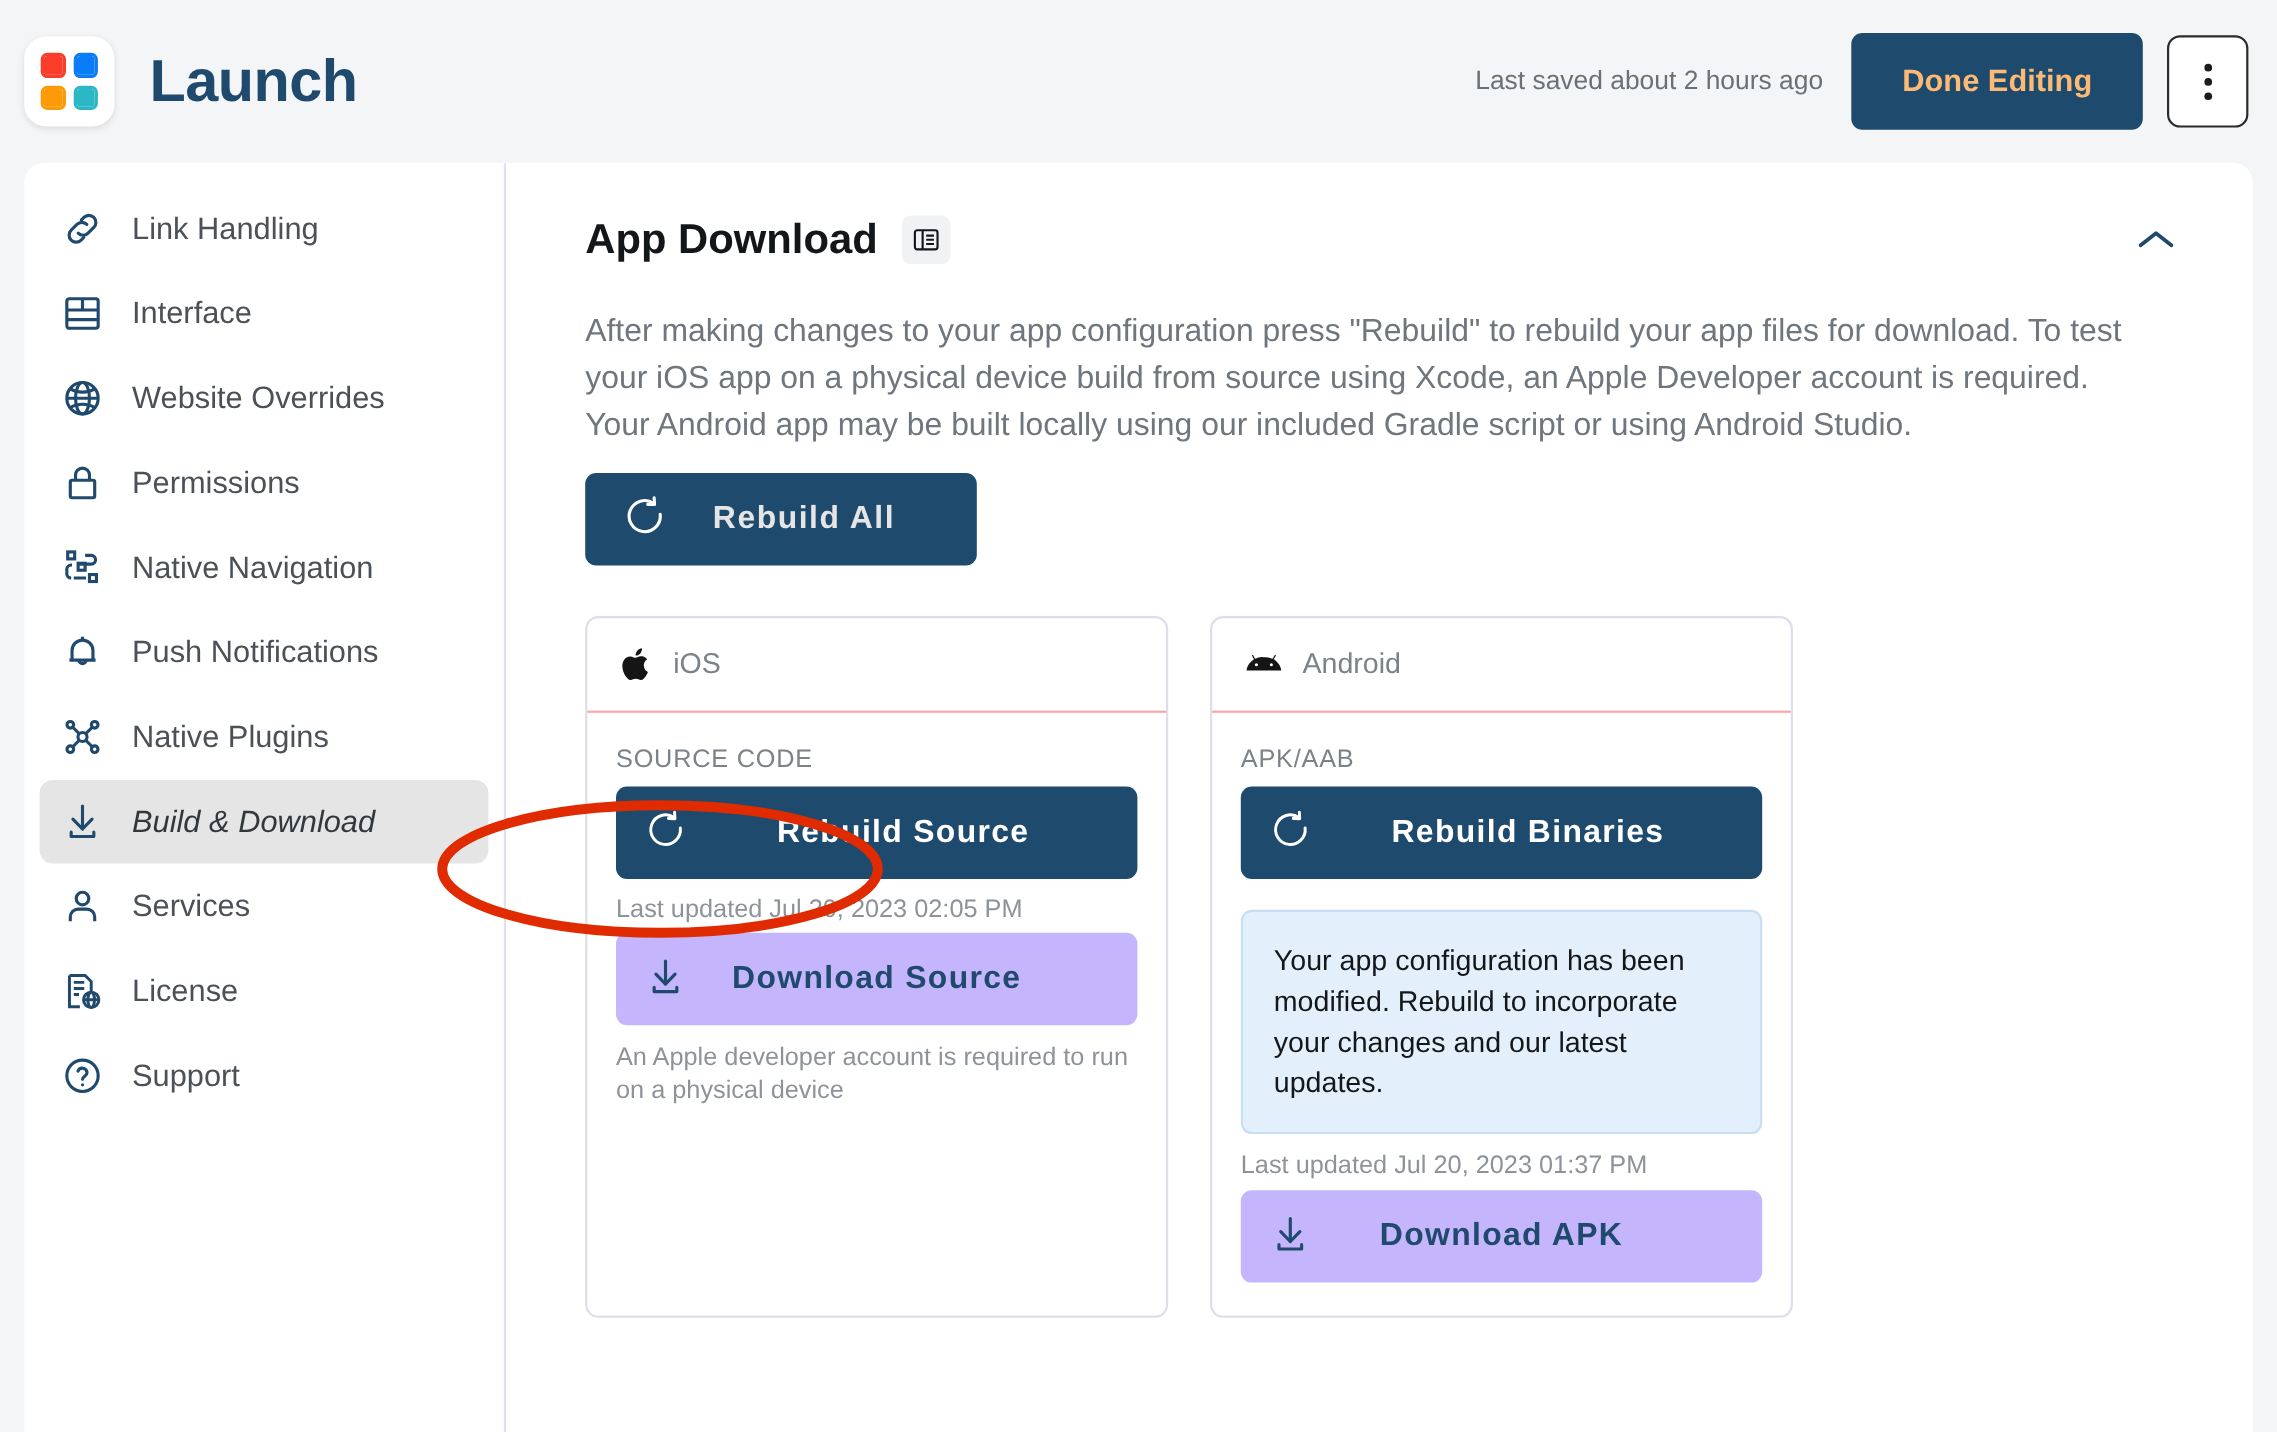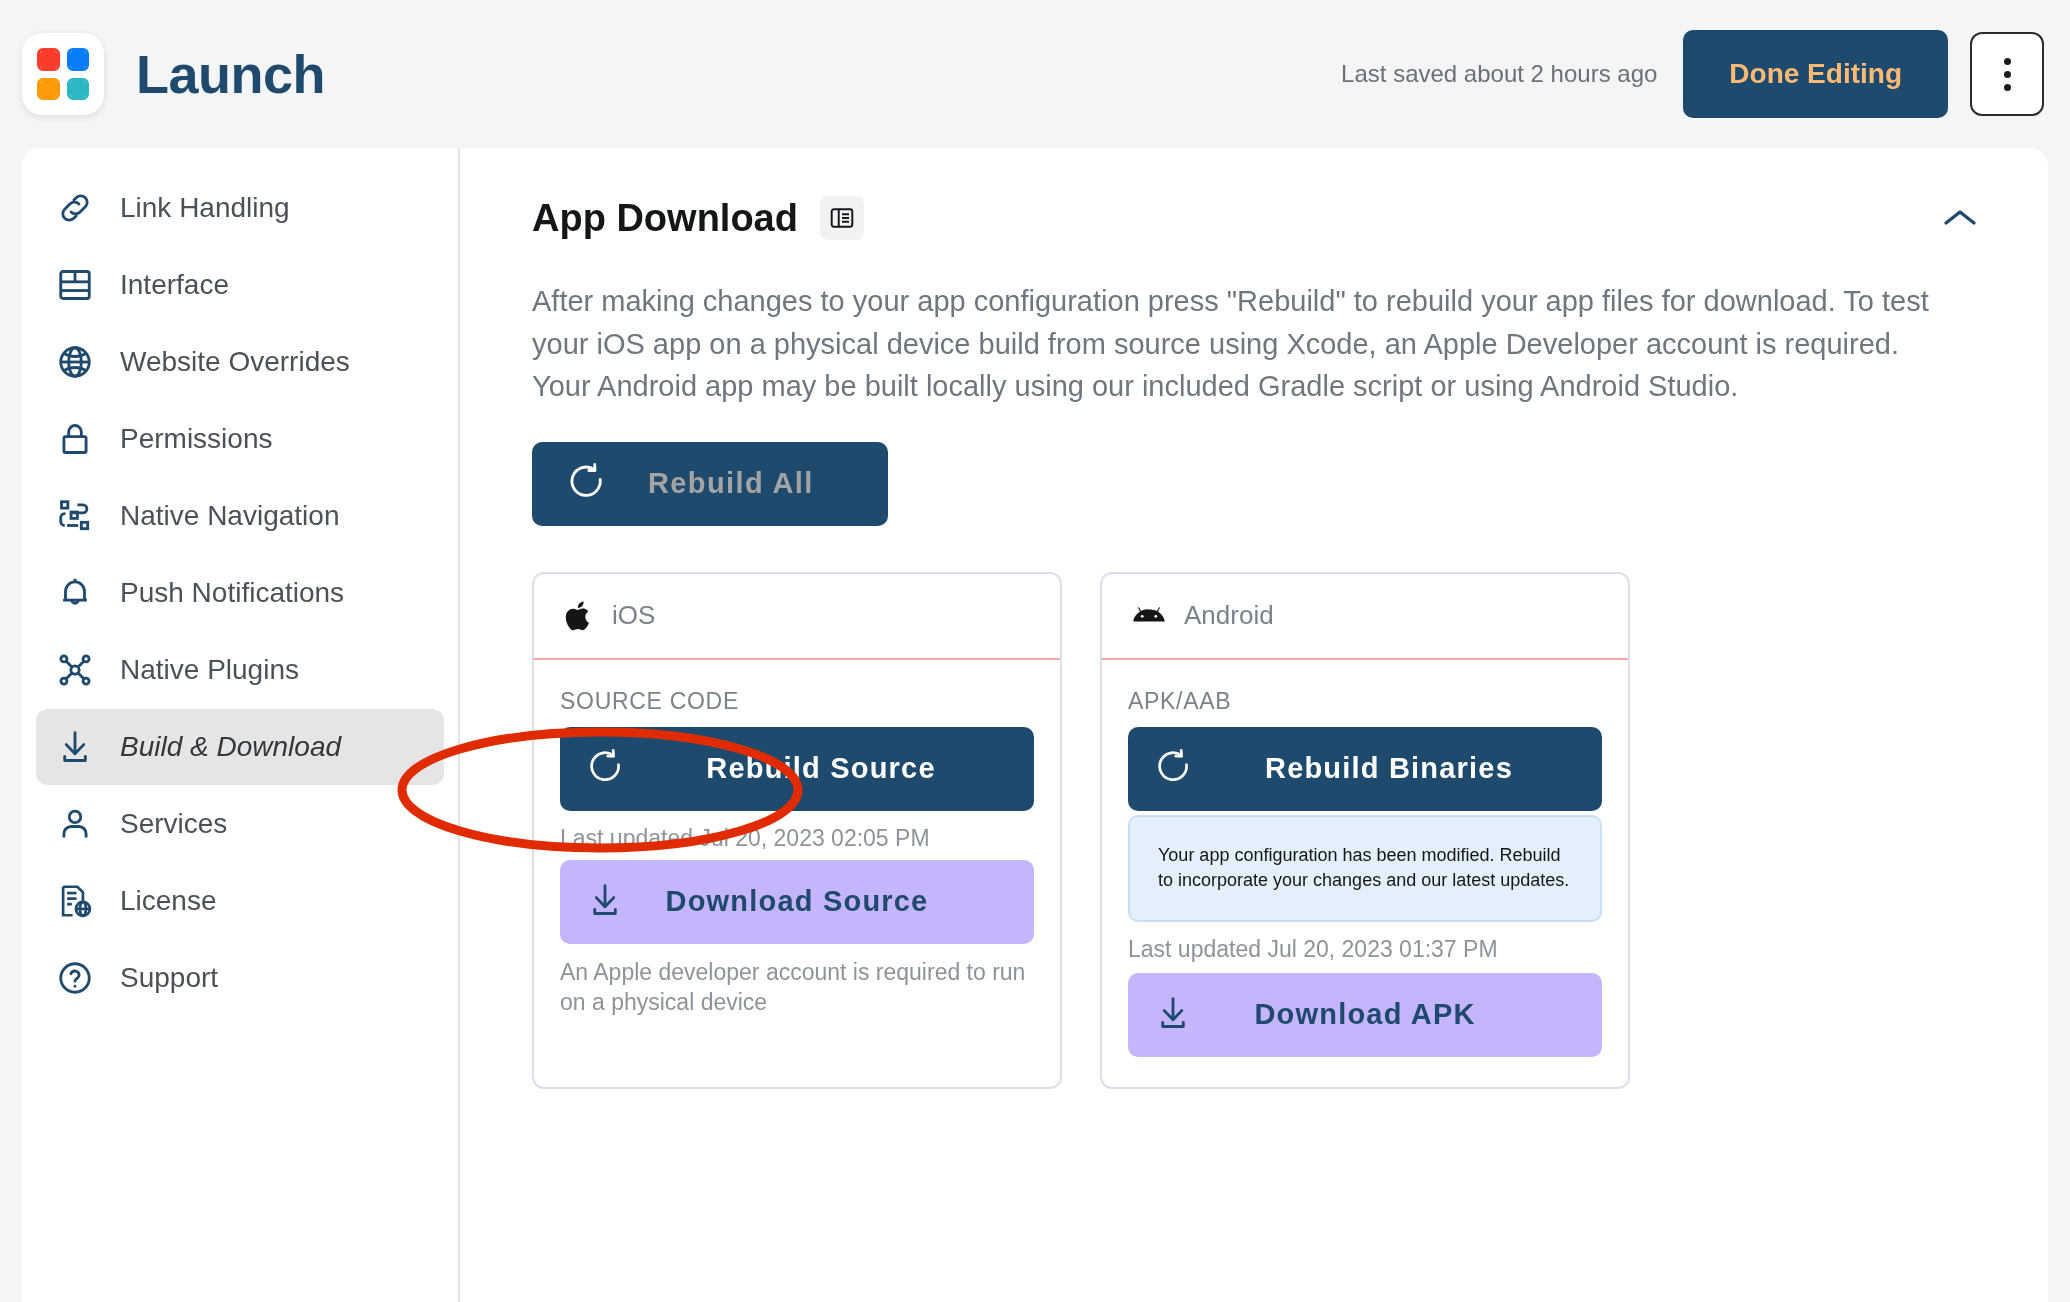--- a/index.html
+++ b/index.html
@@ -78,22 +78,22 @@
   }
   .collapse-btn {
     margin-left: auto; width: 60px; height: 60px; display: flex;
     align-items: center; justify-content: center; cursor: pointer; color:#1f4a6e;
   }
   .sec-body {
     margin-top: 30px; font-size: 29px; line-height: 1.47; color: #6f767d;
     max-width: 1400px;
   }
   .btn-primary {
-    margin-top: 34px; height: 84px; background: #1e4a6d; border: none;
-    border-radius: 10px; color: #a3a3a3; display: inline-flex; align-items: center;
+    margin-top: 22px; height: 84px; background: #1e4a6d; border: none;
+    border-radius: 10px; color: #e5e5e5; display: inline-flex; align-items: center;
     cursor: pointer; padding: 0 34px;
   }
   .btn-primary .lbl {
     font-size: 29px; font-weight: 700; letter-spacing: 1.4px; margin-left: 42px; margin-right: 40px;
   }
 
   
   .cards { display: flex; gap: 38px; margin-top: 46px; }
   .card {
     width: 530px; border: 2px solid #dcdfe9; border-radius: 12px;
@@ -124,21 +124,21 @@
     color: #1f4a6e; display: flex; align-items: center; cursor: pointer; padding: 0 26px;
     position: relative; margin-top: 8px;
   }
   .btn-download .lbl {
     font-size: 29px; font-weight: 600; letter-spacing: 1.2px;
     position: absolute; left: 0; right: 0; text-align: center;
   }
   .hint { font-size: 23px; color: #8d9399; margin-top: 14px; line-height: 1.3; }
   .notice {
     background: #e3effa; border: 2px solid #c8dff3; border-radius: 10px;
-    padding: 26px 28px; margin-top: 4px; font-size: 18px; line-height: 1.42;
+    padding: 26px 28px; margin-top: 28px; font-size: 26px; line-height: 1.42;
     color: #14171a;
   }
   .btn-download.partial { margin-top: 10px; }
 
   
   .annotation {
     position: absolute; pointer-events: none; left: 0; top: 0;
     width: 2026px; height: 1154px;
   }
 </style>

